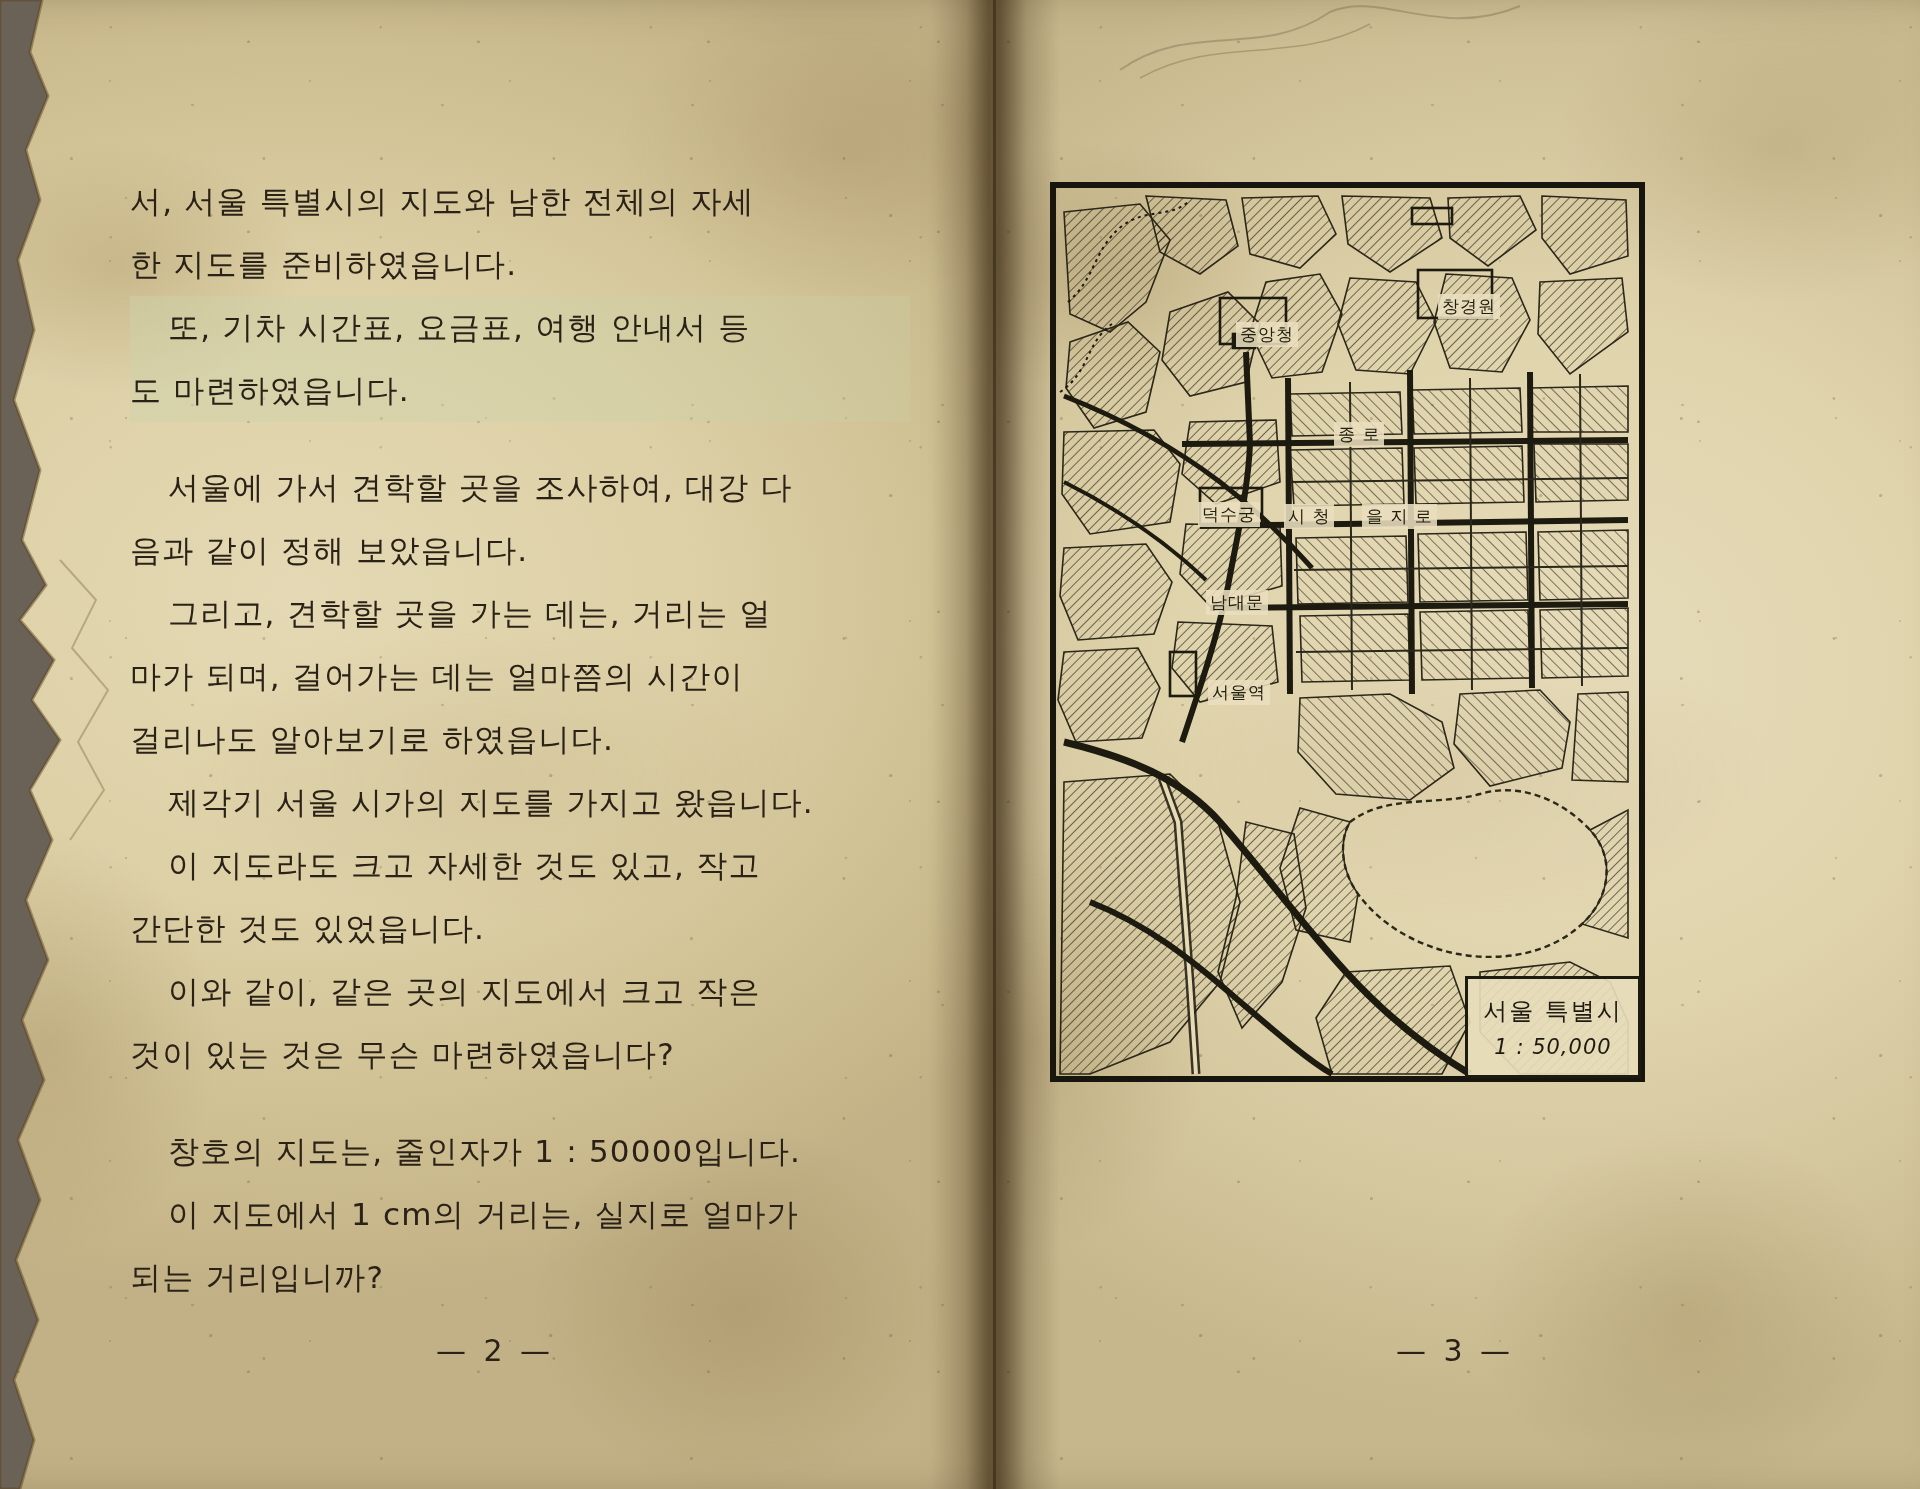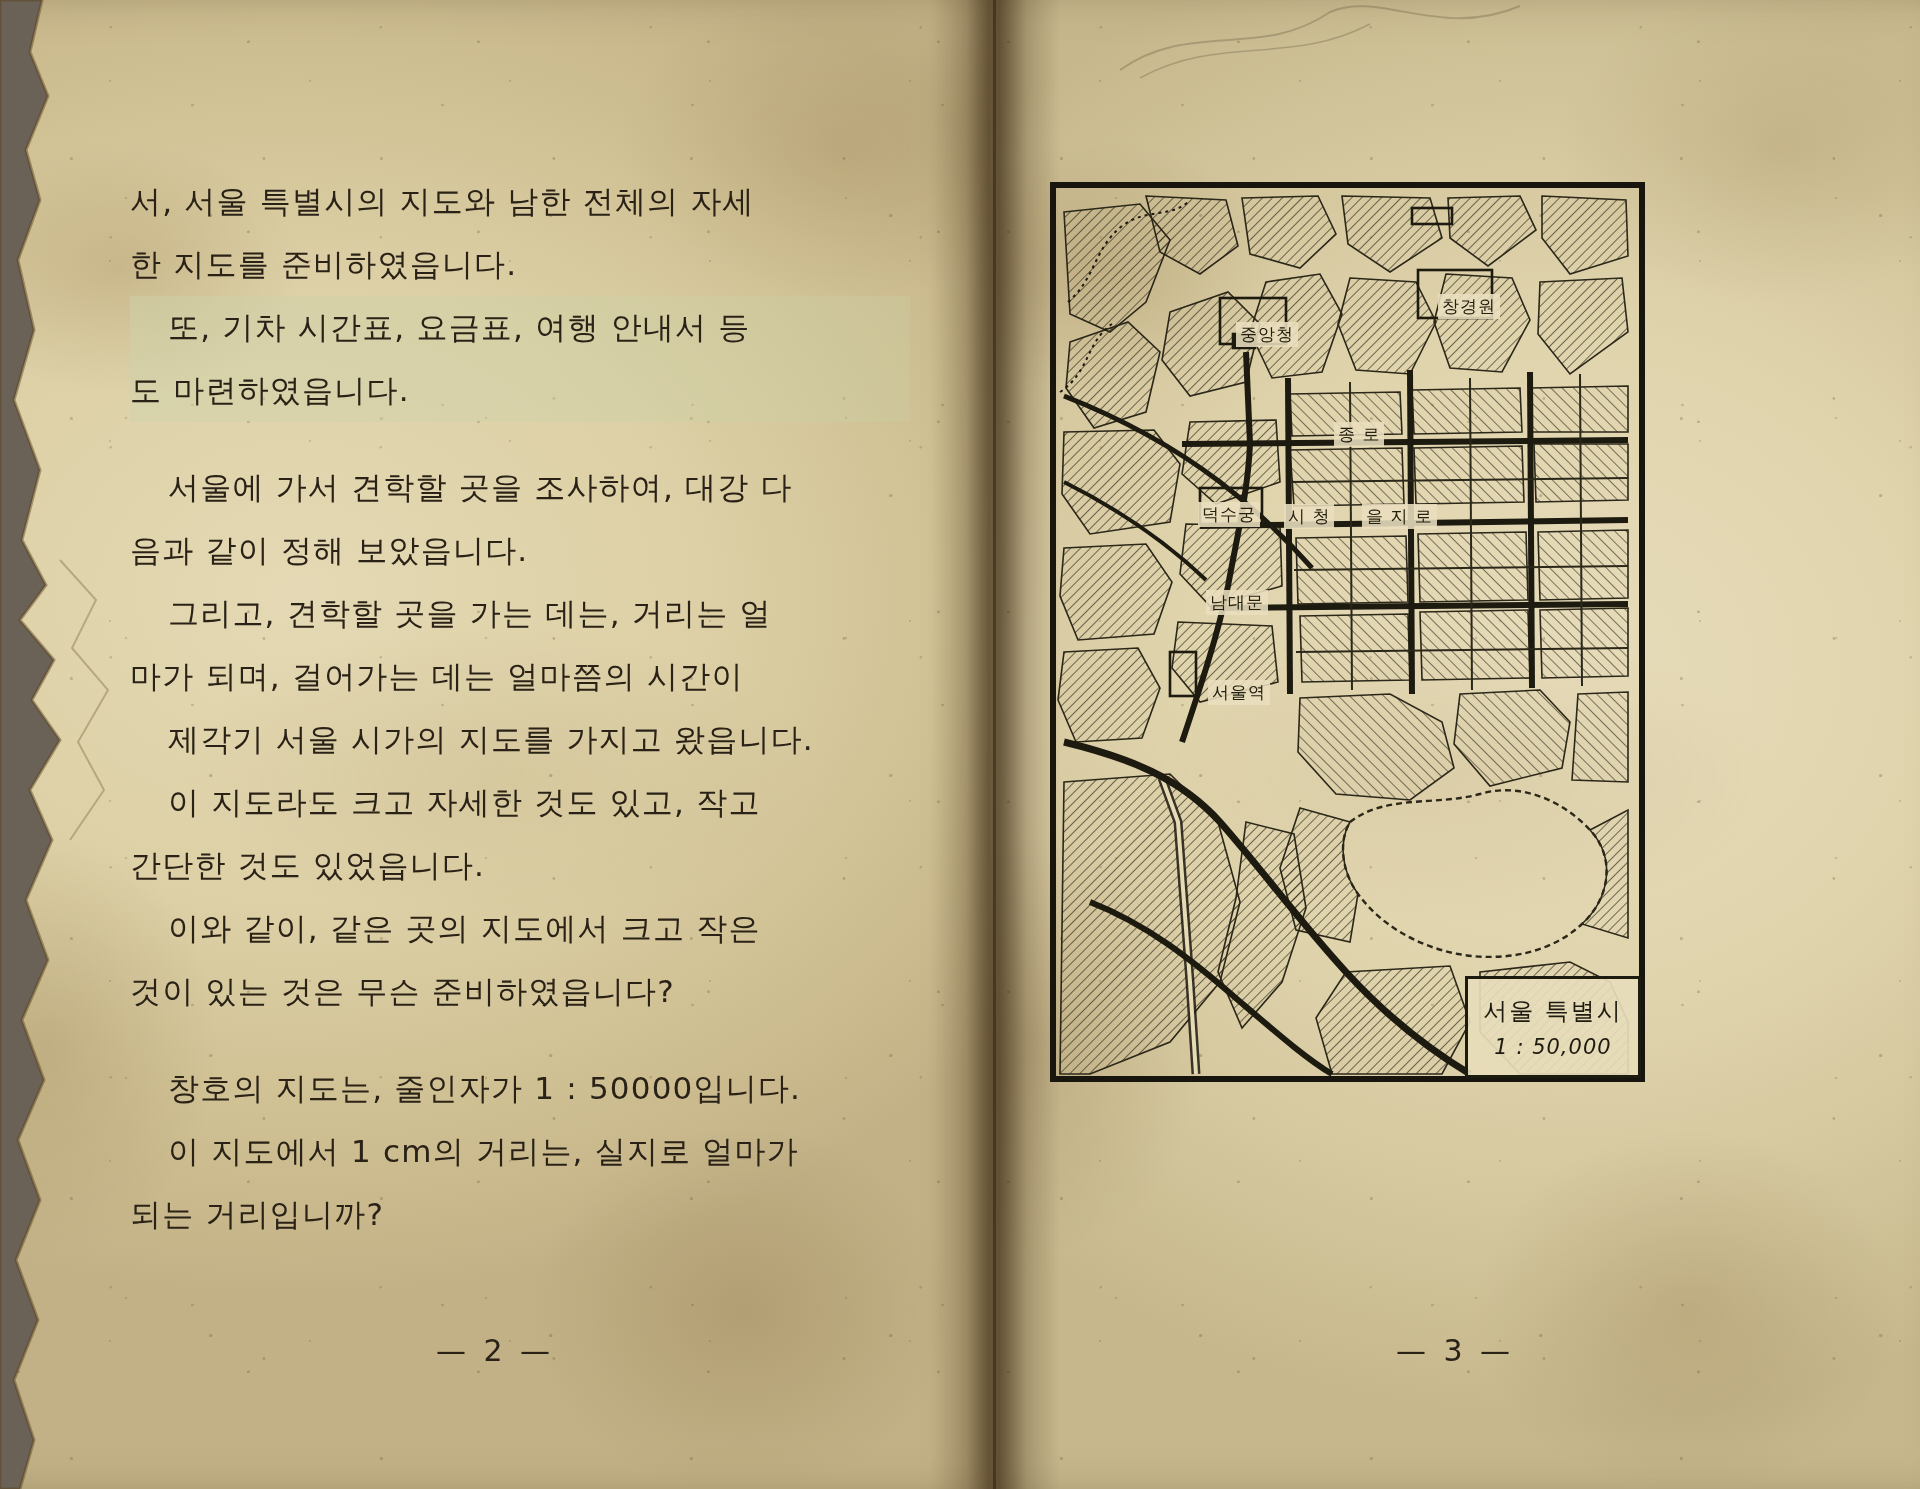--- a/index.html
+++ b/index.html
@@ -200,25 +200,26 @@
     <div id="text-block">
       <p class="para">서,  서울 특별시의  지도와  남한  전체의  자세</p>
       <p class="para">한  지도를  준비하였읍니다.</p>
       <p class="para indent hl">또,  기차  시간표,  요금표,  여행  안내서  등</p>
       <p class="para hl">도  마련하였읍니다.</p>
       <div class="gap-m"></div>
       <p class="para indent">서울에  가서  견학할  곳을  조사하여,  대강  다</p>
       <p class="para">음과  같이  정해  보았읍니다.</p>
       <p class="para indent">그리고,  견학할  곳을  가는  데는,  거리는  얼</p>
       <p class="para">마가  되며,  걸어가는  데는  얼마쯤의  시간이</p>
+      <p class="para">걸리나도  알아보기로  하였읍니다.</p>
       <p class="para indent">제각기  서울  시가의  지도를  가지고  왔읍니다.</p>
       <p class="para indent">이  지도라도  크고  자세한  것도  있고,  작고</p>
       <p class="para">간단한  것도  있었읍니다.</p>
       <p class="para indent">이와  같이,  같은  곳의  지도에서  크고  작은</p>
-      <p class="para">것이  있는  것은  무슨  준비하였읍니다?</p>
+      <p class="para">것이  있는  것은  무슨  마련하였읍니다?</p>
       <div class="gap-m"></div>
       <p class="para indent">창호의  지도는,  줄인자가  1 : 50000입니다.</p>
       <p class="para indent">이  지도에서 1 cm의  거리는,  실지로  얼마가</p>
       <p class="para">되는  거리입니까?</p>
     </div>
 
     <div class="page-num" id="left-page-num">— 2 —</div>
 
     <div id="torn-edge">
       <svg width="120" height="1489" viewBox="0 0 120 1489">

